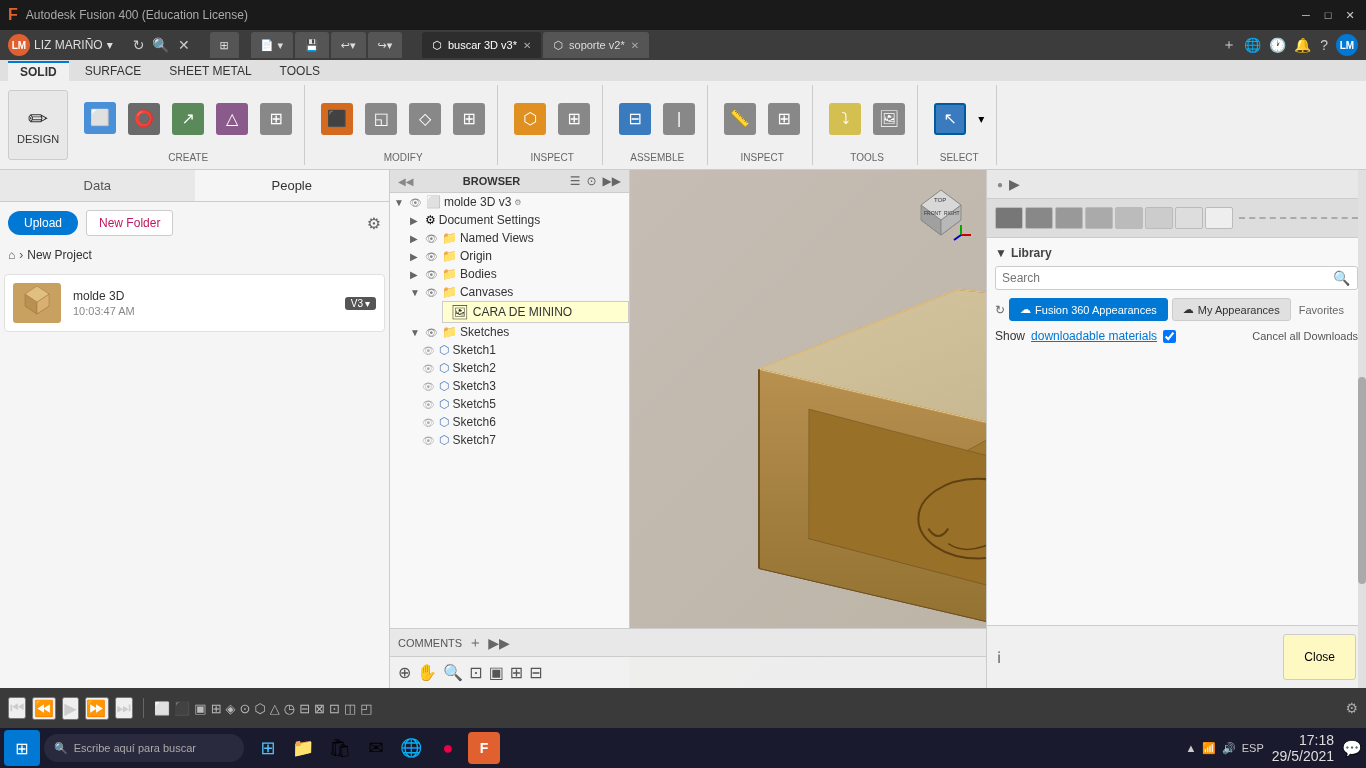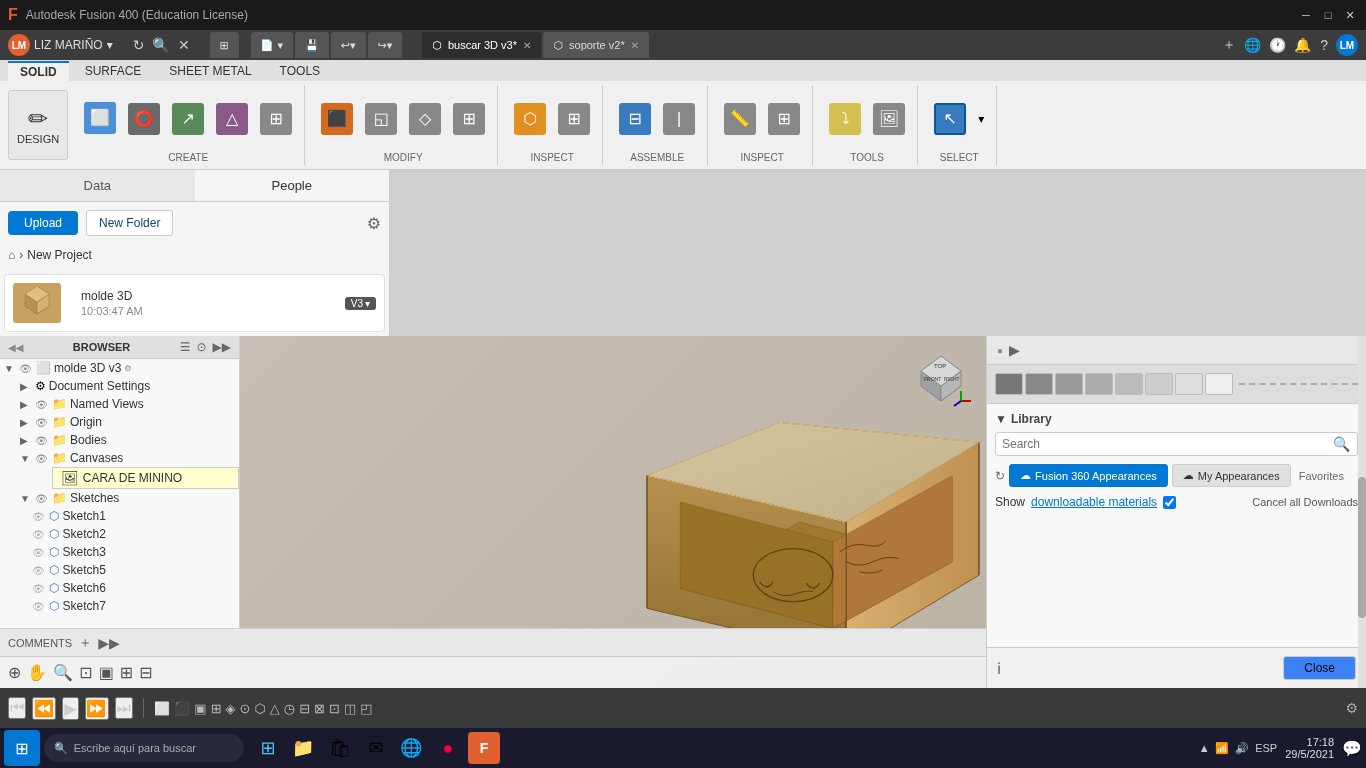--- a/index.html
+++ b/index.html
@@ -153,42 +153,42 @@
       display: flex;
       gap: 8px;
       padding: 8px;
       align-items: center;
     }
     .upload-btn {
       background: #0078d4;
       color: white;
       border: none;
       padding: 5px 16px;
-      border-radius: 4px;
+      border-radius: 12px;
       cursor: pointer;
       font-size: 12px;
     }
     .new-folder-btn {
       background: white;
-      color: #0c4a6e;
+      color: #be185d;
       border: 1px solid #ccc;
       padding: 5px 12px;
       border-radius: 3px;
       cursor: pointer;
       font-size: 12px;
     }
     .settings-btn { color: #666; cursor: pointer; margin-left: auto; font-size: 16px; }
     #project-area { padding: 4px 8px; }
     .project-path { display: flex; align-items: center; gap: 4px; color: #555; font-size: 12px; margin-bottom: 4px; }
     .project-name { font-weight: 500; color: #333; }
     .doc-list { padding: 4px; }
     .doc-item {
       display: flex;
       align-items: center;
-      gap: 20px;
+      gap: 12px;
       padding: 8px;
       background: white;
       border: 1px solid #e0e0e0;
       border-radius: 4px;
       cursor: pointer;
     }
     .doc-thumb {
       width: 48px;
       height: 40px;
       background: #c8a060;
@@ -389,23 +389,23 @@
     #ap-footer {
       padding: 8px 10px;
       border-top: 1px solid #ccc;
       display: flex;
       align-items: center;
       justify-content: space-between;
       background: #f0f0f0;
     }
     .ap-info { font-size: 16px; color: #666; cursor: pointer; }
     .ap-close-btn {
-      background: #3b82f6;
+      background: #fef9c3;
       border: 1px solid #ccc;
-      padding: 4px 20px;
+      padding: 15px 20px;
       border-radius: 3px;
       cursor: pointer;
       font-size: 12px;
     }
 
     
     #viewcube {
       position: absolute;
       top: 10px;
       right: 390px;
@@ -473,21 +473,21 @@
       bottom: 0;
       left: 0;
       right: 0;
     }
     .tb-start { width: 36px; height: 36px; background: #0078d4; border-radius: 4px; display: flex; align-items: center; justify-content: center; cursor: pointer; color: white; font-size: 16px; }
     .tb-search { flex: 0 0 200px; background: #2a2a3e; border-radius: 18px; height: 28px; display: flex; align-items: center; padding: 0 10px; gap: 6px; color: #aaa; font-size: 11px; cursor: pointer; }
     .tb-apps { display: flex; align-items: center; gap: 4px; margin-left: 4px; }
     .tb-app { width: 32px; height: 32px; display: flex; align-items: center; justify-content: center; cursor: pointer; border-radius: 4px; font-size: 18px; }
     .tb-right { margin-left: auto; display: flex; align-items: center; gap: 8px; }
     .tb-sys { display: flex; align-items: center; gap: 6px; color: #ccc; font-size: 11px; }
-    .tb-clock { color: #ddd; font-size: 11px; text-align: right; }
+    .tb-clock { color: #ddd; font-size: 14px; text-align: right; }
 
     
     #ap-scrollbar {
       position: absolute;
       right: 0;
       top: 0;
       bottom: 0;
       width: 8px;
       background: #e0e0e0;
     }
@@ -664,21 +664,21 @@
         </div>
         <div class="ribbon-item">
           <span>▾</span>
         </div>
       </div>
       <div class="ribbon-group-label">SELECT</div>
     </div>
   </div>
 </div>
 
-<div id="main" style="height: calc(768px - 30px - 30px - 110px - 40px - 40px); flex-direction: column;">
+<div id="main" style="height: calc(768px - 30px - 30px - 110px - 40px - 40px);">
 
   <div id="left-panel">
     <div id="panel-tabs">
       <div class="panel-tab">Data</div>
       <div class="panel-tab active">People</div>
     </div>
     <div id="panel-actions">
       <button class="upload-btn">Upload</button>
       <button class="new-folder-btn">New Folder</button>
       <span class="settings-btn">⚙</span>

